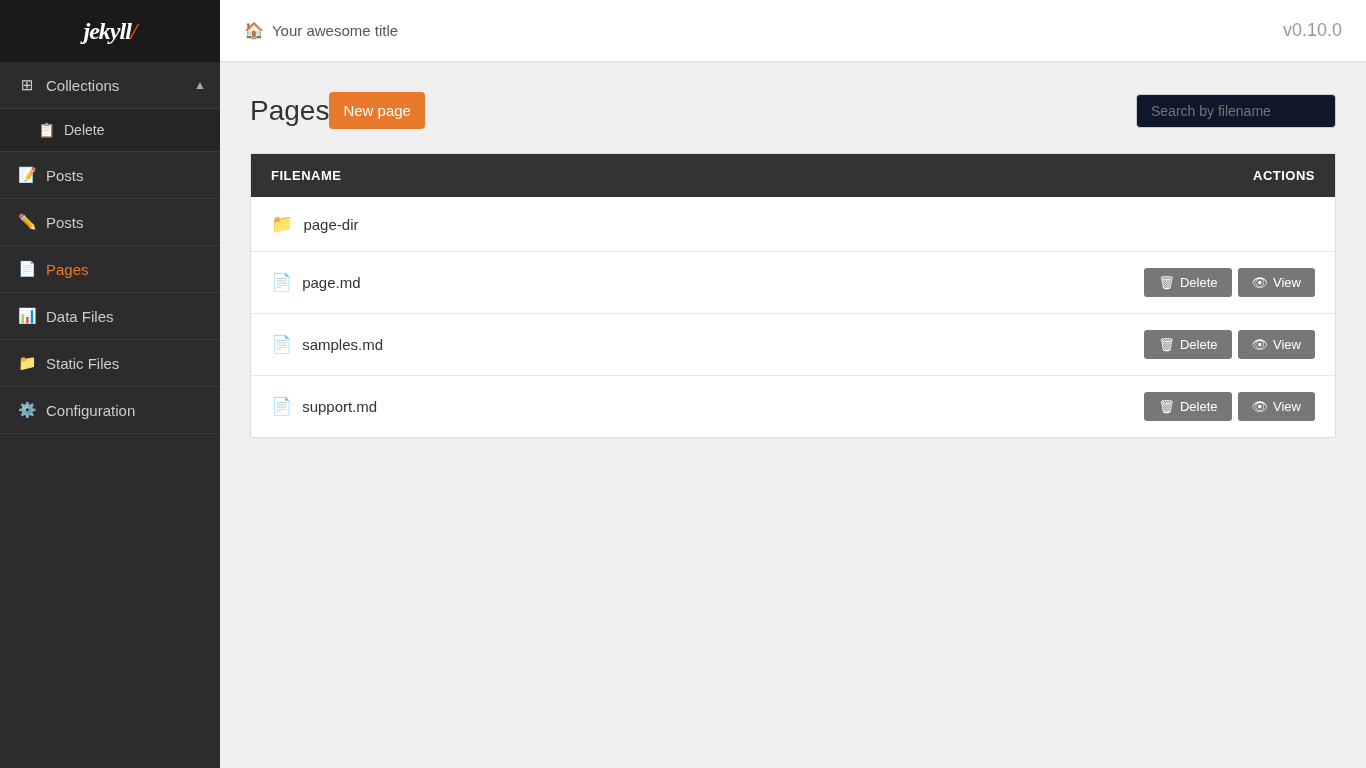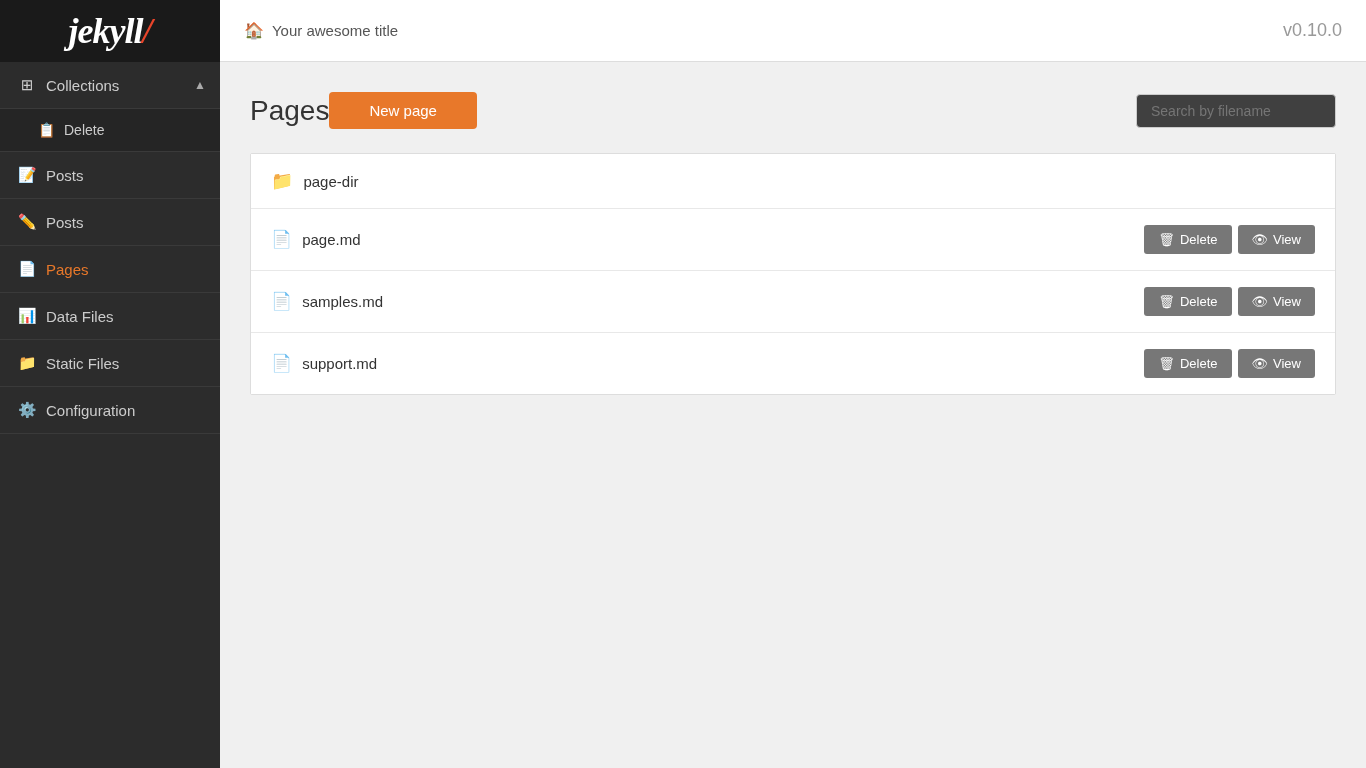--- a/index.html
+++ b/index.html
@@ -19,21 +19,21 @@
       background: #1a1a1a;
       padding: 12px 16px;
       display: flex;
       align-items: center;
       justify-content: center;
       height: 62px;
     }
 
     .logo-text {
       color: #fff;
-      font-size: 36px;
+      font-size: 24px;
       font-style: italic;
       font-weight: bold;
       font-family: Georgia, serif;
       letter-spacing: -1px;
     }
 
     .logo-accent {
       color: #e8442a;
     }
 
@@ -137,36 +137,36 @@
     .page-title {
       font-size: 28px;
       color: #333;
       font-weight: 300;
     }
 
     .btn-new-page {
       background: #e8782a;
       color: #fff;
       border: none;
-      padding: 10px 40px;
+      padding: 10px 14px;
       font-size: 15px;
       border-radius: 4px;
       cursor: pointer;
       font-weight: 500;
     }
 
     .search-input {
       margin-left: auto;
       border: 1px solid #ccc;
       padding: 8px 14px;
       border-radius: 4px;
       font-size: 14px;
       width: 200px;
       color: #999;
-      background: #404040;
+      background: #0f172a;
       outline: none;
     }
 
     
     .file-table {
       background: #fff;
       border: 1px solid #ddd;
       border-radius: 2px;
       width: 100%;
       border-collapse: collapse;
@@ -337,20 +337,24 @@
     <div class="header-area">
       <h1 class="page-title">Pages</h1>
       <button class="btn-new-page">New page</button>
       <div class="header-right">
         <input type="text" class="search-input" placeholder="Search by filename" style="">
       </div>
     </div>
 
     <div class="file-table">
 
+      <div class="table-header">
+        <span class="table-header-filename">FILENAME</span>
+        <span class="table-header-actions">ACTIONS</span>
+      </div>
 
       <div class="table-row">
         <div class="file-info">
           <span class="file-icon-folder">📁</span>
           <span>page-dir</span>
         </div>
       </div>
 
       <div class="table-row">
         <div class="file-info">

